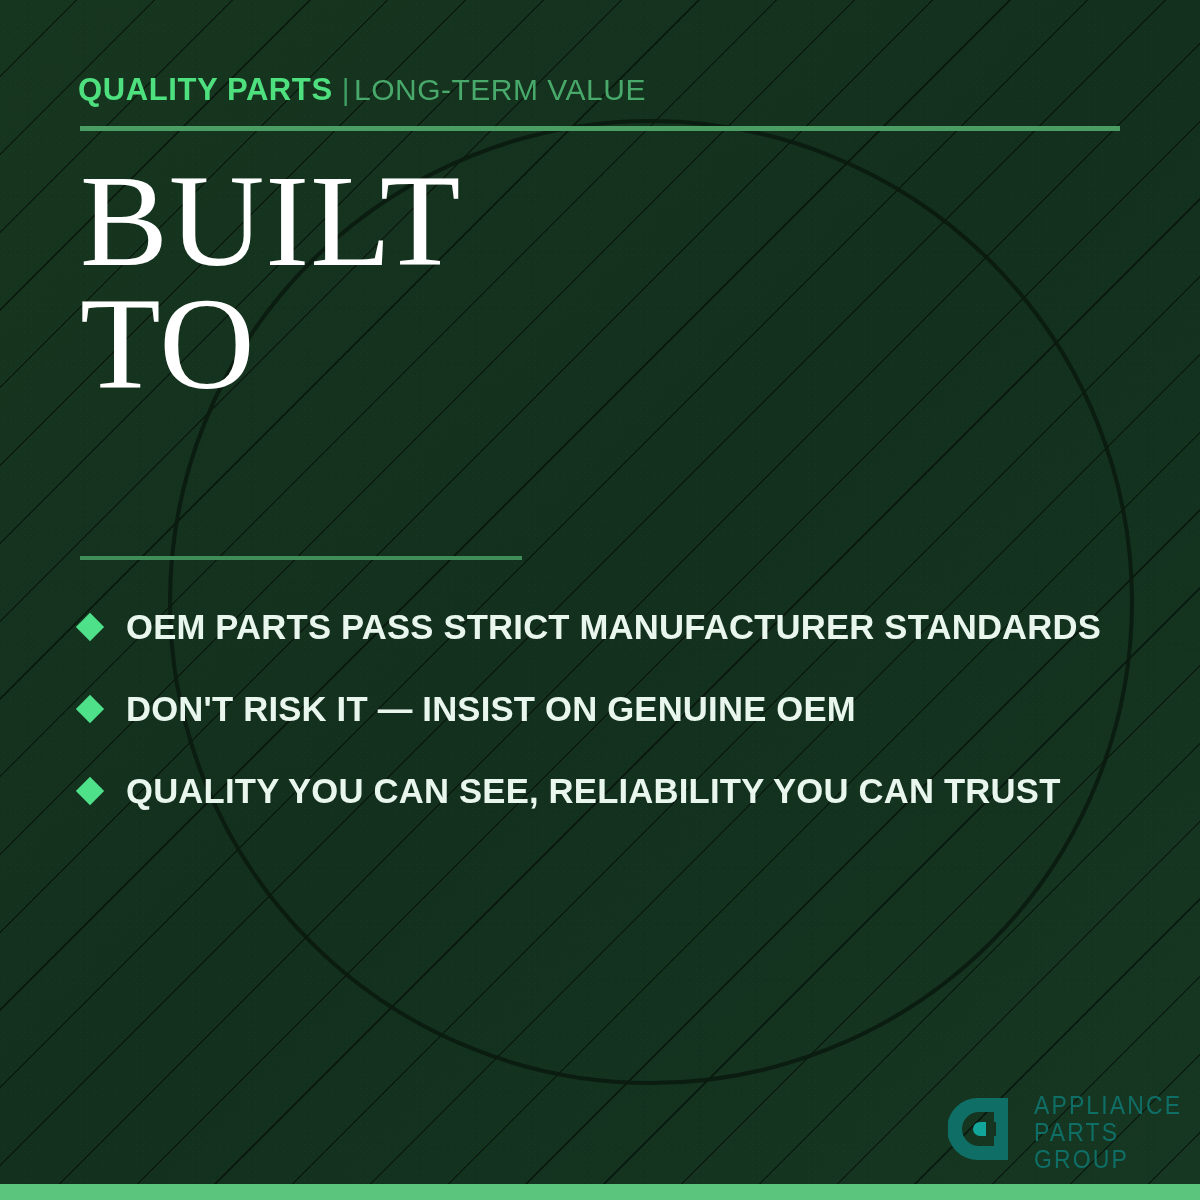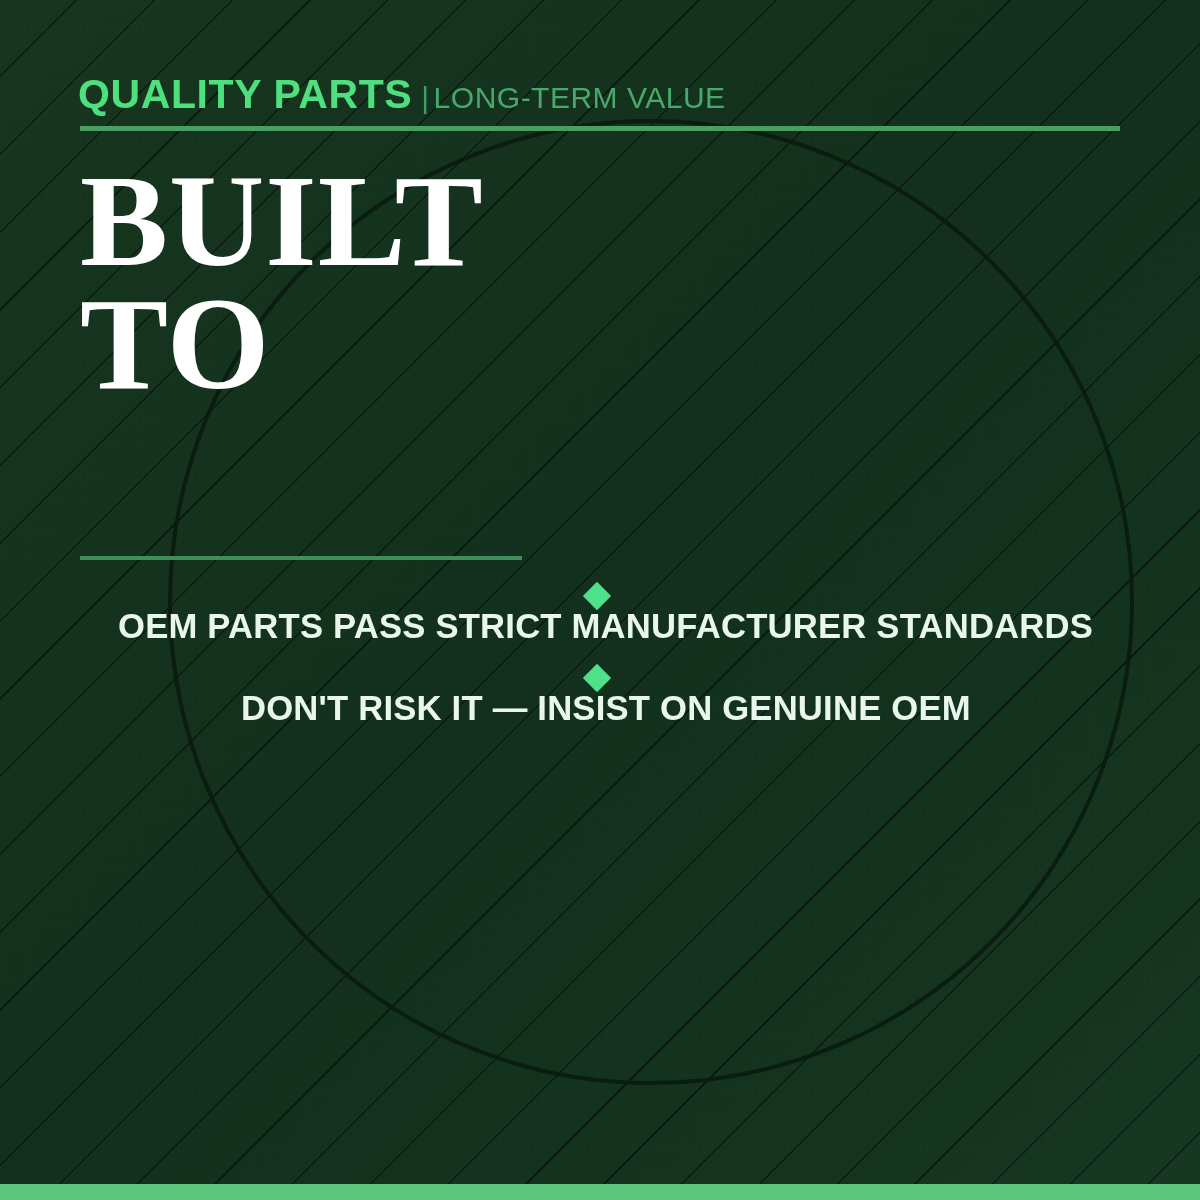--- a/index.html
+++ b/index.html
@@ -69,21 +69,21 @@
 
   
   .eyebrow {
     position: absolute;
     left: 78px;
     top: 74px;
     white-space: nowrap;
     line-height: 1;
   }
   .eyebrow-strong {
-    font-size: 41px;
+    font-size: 31px;
     font-weight: bold;
     color: #4ee07f;
     letter-spacing: 0.6px;
   }
   .eyebrow-sep {
     font-size: 30px;
     font-weight: normal;
     color: #3f9e63;
     letter-spacing: 0.5px;
     margin-left: 9px;
@@ -105,21 +105,21 @@
     height: 5px;
     background: #4b9e63;
   }
 
   
   .headline {
     position: absolute;
     left: 80px;
     top: 160px;
     font-family: "Liberation Serif", "DejaVu Serif", serif;
-    font-weight: bold;
+    font-weight: normal;
     font-size: 132px;
     line-height: 0.93;
     letter-spacing: 1px;
   }
   .hl-line { display: block; white-space: nowrap; }
   .hl-white { color: #ffffff; }
   .hl-accent { color: #4fe08a; }
 
   .rule-sub {
     position: absolute;
@@ -135,21 +135,20 @@
     position: absolute;
     left: 80px;
     top: 586px;
     width: 1060px;
   }
   .bullet-row {
     display: flex;
     align-items: center;
     height: 82px;
     white-space: nowrap;
-    flex-direction: column;
   }
   .bullet-diamond {
     width: 20px;
     height: 20px;
     background: #4fe08a;
     transform: rotate(45deg);
     flex: 0 0 auto;
     margin-right: 26px;
   }
   .bullet-text {
@@ -233,22 +232,39 @@
 
     <div class="bullets">
       <div class="bullet-row">
         <span class="bullet-diamond"></span>
         <span class="bullet-text">OEM PARTS PASS STRICT MANUFACTURER STANDARDS</span>
       </div>
       <div class="bullet-row">
         <span class="bullet-diamond"></span>
         <span class="bullet-text">DON'T RISK IT — INSIST ON GENUINE OEM</span>
       </div>
-    </div>
-
+      <div class="bullet-row">
+        <span class="bullet-diamond"></span>
+        <span class="bullet-text">QUALITY YOU CAN SEE, RELIABILITY YOU CAN TRUST</span>
+      </div>
+    </div>
+
+    <div class="logo">
+      <svg class="logo-mark" viewBox="0 0 74 74">
+        <path d="M46 6 H30 A24 24 0 0 0 30 68 H46 V54 H31 A10 10 0 0 1 31 20 H46 Z" fill="#0f6e66"></path>
+        <rect x="46" y="6" width="14" height="62" fill="#0f6e66"></rect>
+        <rect x="46" y="30" width="2" height="14" fill="#153320"></rect>
+        <path d="M38 30 H32 A7 7 0 0 0 32 44 H38 Z" fill="#12a59a"></path>
+      </svg>
+      <div class="logo-words">
+        <span>APPLIANCE</span>
+        <span>PARTS</span>
+        <span>GROUP</span>
+      </div>
+    </div>
 
   </div>
 
   <div class="bottom-bar">
     <div class="bottom-bar-noise"></div>
   </div>
 
 </div>
 
 </body></html>

